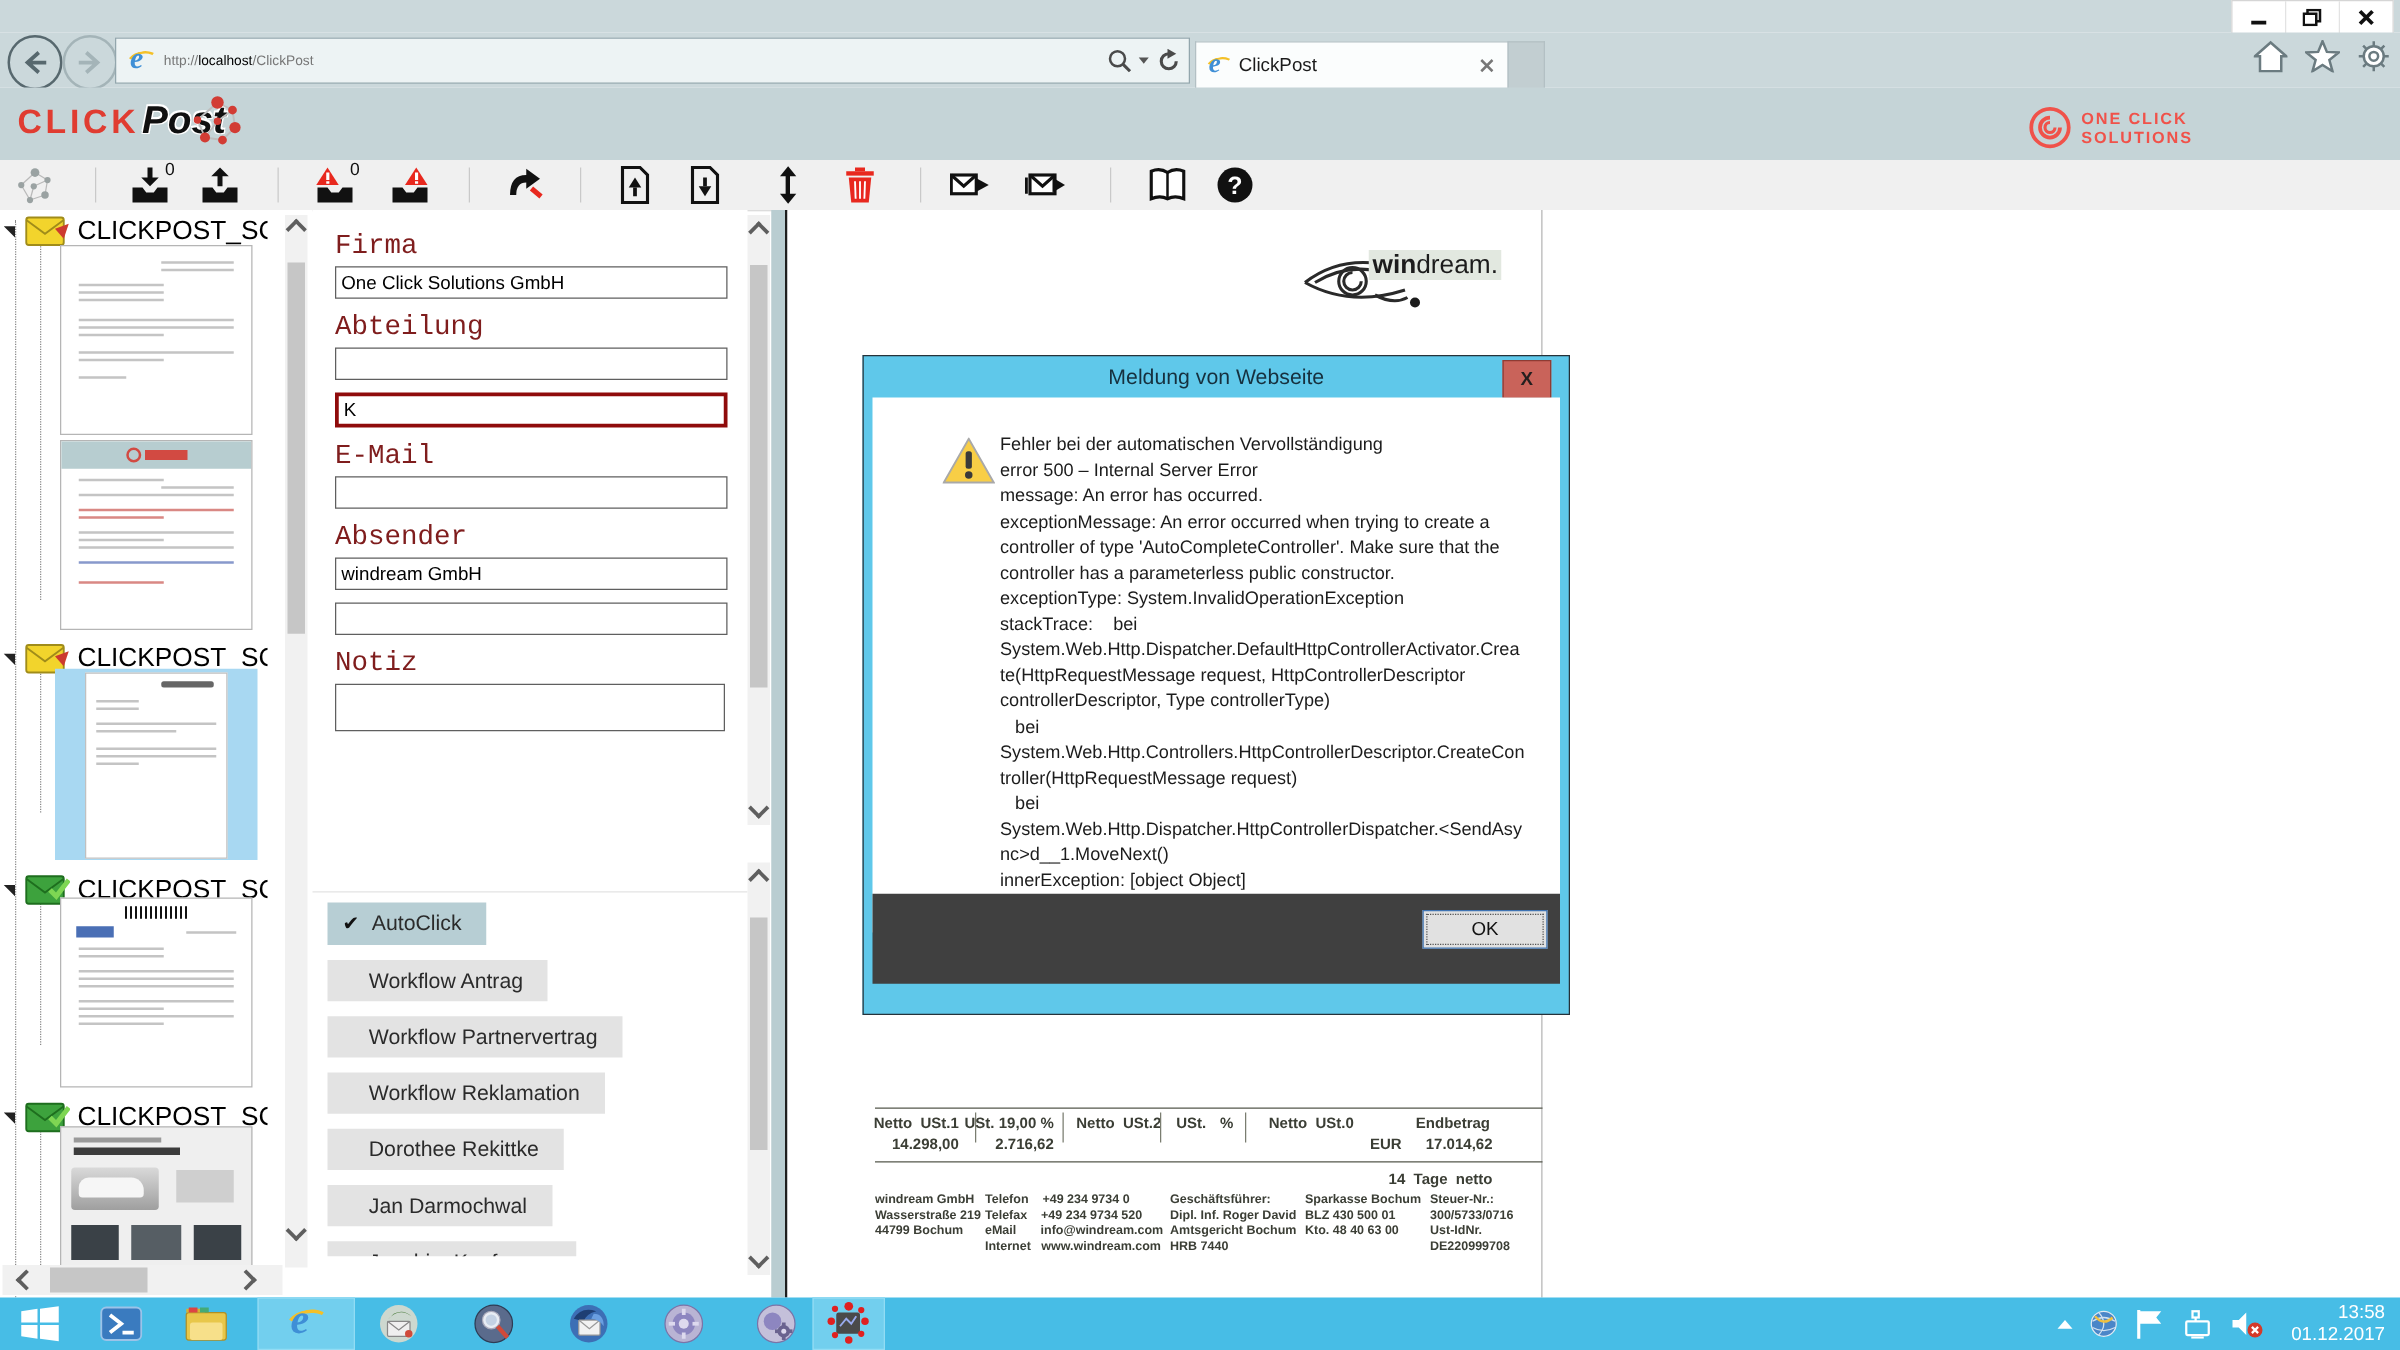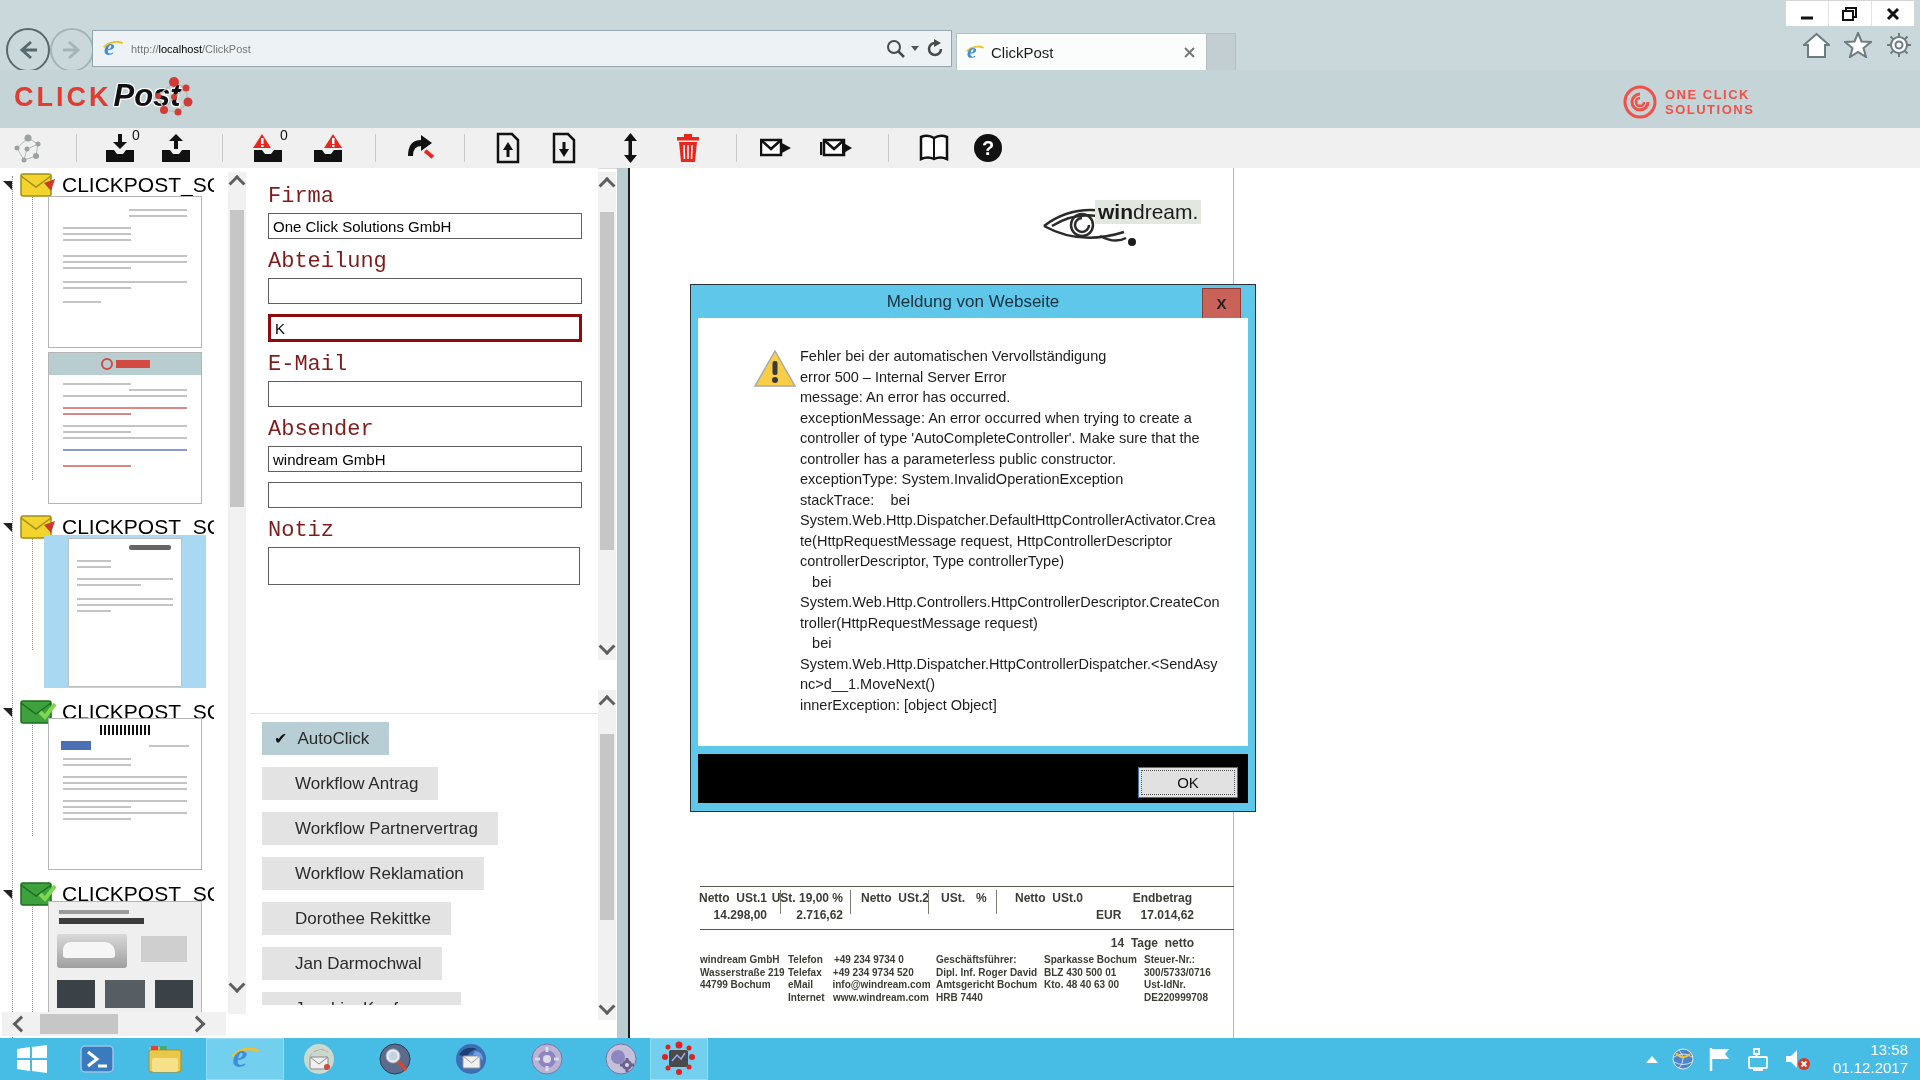--- a/index.html
+++ b/index.html
@@ -105,21 +105,21 @@
   .invcol{font-size:10px;line-height:12.5px;white-space:pre;font-weight:700;}
   
   #dialog{position:absolute;left:690px;top:284px;width:566px;height:528px;background:#5fc8ea;border:1px solid #25323a;box-sizing:border-box;z-index:50;}
   #dlg-title{position:absolute;left:0;top:0;width:100%;height:33px;text-align:center;line-height:33px;
              font-size:17px;color:#16303e;}
   #dlg-close{position:absolute;top:3px;right:14px;width:37px;height:29px;background:#c9635a;border:1px solid #8e3b33;
              color:#241f1f;font-size:15px;font-weight:700;text-align:center;line-height:29px;cursor:default;}
   #dlg-content{position:absolute;left:7px;top:33px;width:550px;height:428px;background:#fff;}
   #dlg-warn{position:absolute;left:56px;top:32px;}
   #dlg-msg{position:absolute;left:102px;top:28px;width:460px;font-size:14.5px;line-height:20.5px;color:#1c1c1c;white-space:pre;}
-  #dlg-footer{position:absolute;left:7px;bottom:8px;width:550px;height:49px;background:#000000;}
+  #dlg-footer{position:absolute;left:7px;bottom:24px;width:550px;height:72px;background:#404040;}
   #dlg-ok{position:absolute;right:10px;top:13px;width:100px;height:31px;background:#e1e1e1;border:1px solid #3f74b3;
           font-size:15px;color:#111;outline:1px dotted #555;outline-offset:-4px;cursor:default;
           font-family:"Liberation Sans",sans-serif;}
   
   #taskbar{position:absolute;left:0;top:1038px;width:1920px;height:42px;background:#47bde6;}
   .tb-item{position:absolute;top:0;height:42px;display:flex;align-items:center;justify-content:center;}
   .tb-box{position:absolute;top:0;height:40px;background:#72cfee;border:1px solid #92dcf4;display:flex;align-items:center;justify-content:center;}
   #tray{position:absolute;right:108px;top:0;height:42px;display:flex;align-items:center;gap:13px;}
   #clock{position:absolute;right:12px;top:3px;width:90px;text-align:right;color:#fff;font-size:15px;line-height:18px;}
   .tri-up{width:0;height:0;border-left:6px solid transparent;border-right:6px solid transparent;border-bottom:7px solid #fff;}

